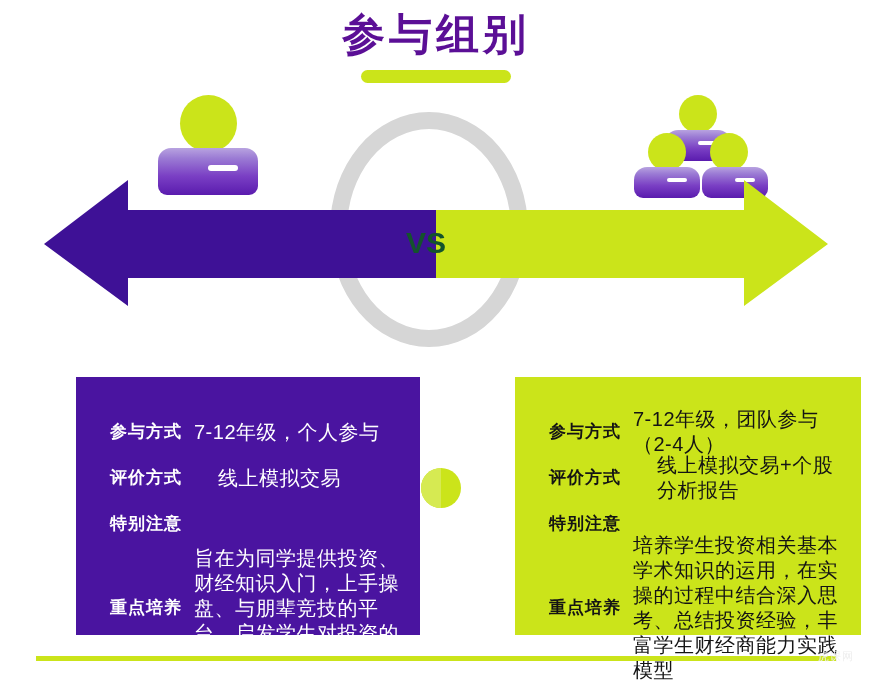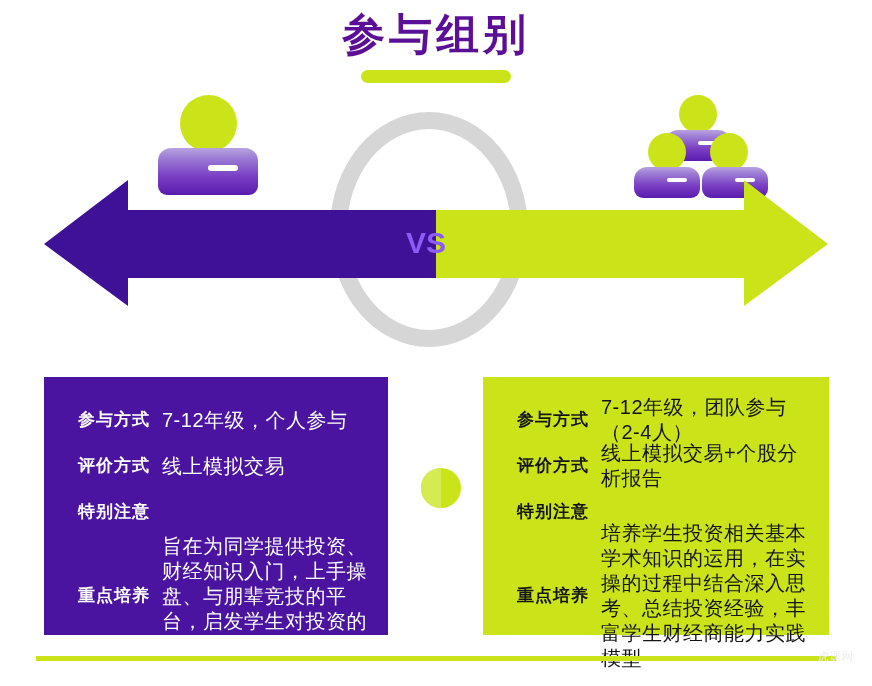--- a/index.html
+++ b/index.html
@@ -113,31 +113,32 @@
     left: 620px;
     top: 228px;
     color: #111111;
   }
   .vs-text {
     position: absolute;
     left: 406px;
     top: 227px;
     font-size: 30px;
     font-weight: bold;
-    color: #8b5cf6;
+    color: #14532d;
     letter-spacing: 0px;
     line-height: 32px;
     z-index: 4;
   }
 
   
   .card {
     position: absolute;
     box-sizing: border-box;
-    padding: 22px 14px 18px 10px;
+    padding: 34px 14px 18px 10px;
+    margin-left: 32px;
   }
   .card-left {
     left: 44px;
     top: 377px;
     width: 344px;
     height: 258px;
     background: #4A14A0;
   }
   .card-right {
     left: 483px;
@@ -165,21 +166,21 @@
   }
   .row-val {
     flex: 1 1 auto;
     font-size: 20px;
     line-height: 25px;
     letter-spacing: 0.5px;
   }
   .card-left .row-key, .card-left .row-val { color: #ffffff; }
   .card-right .row-key, .card-right .row-val { color: #141414; }
   .row-a { height: 42px; }
-  .row-b { height: 42px; }
+  .row-b { height: 42px; gap: 24px; }
   .row-c { height: 42px; }
   .row-d { height: 118px; }
 
   
   .mid-circle {
     position: absolute;
     left: 421px;
     top: 468px;
     width: 40px;
     height: 40px;

